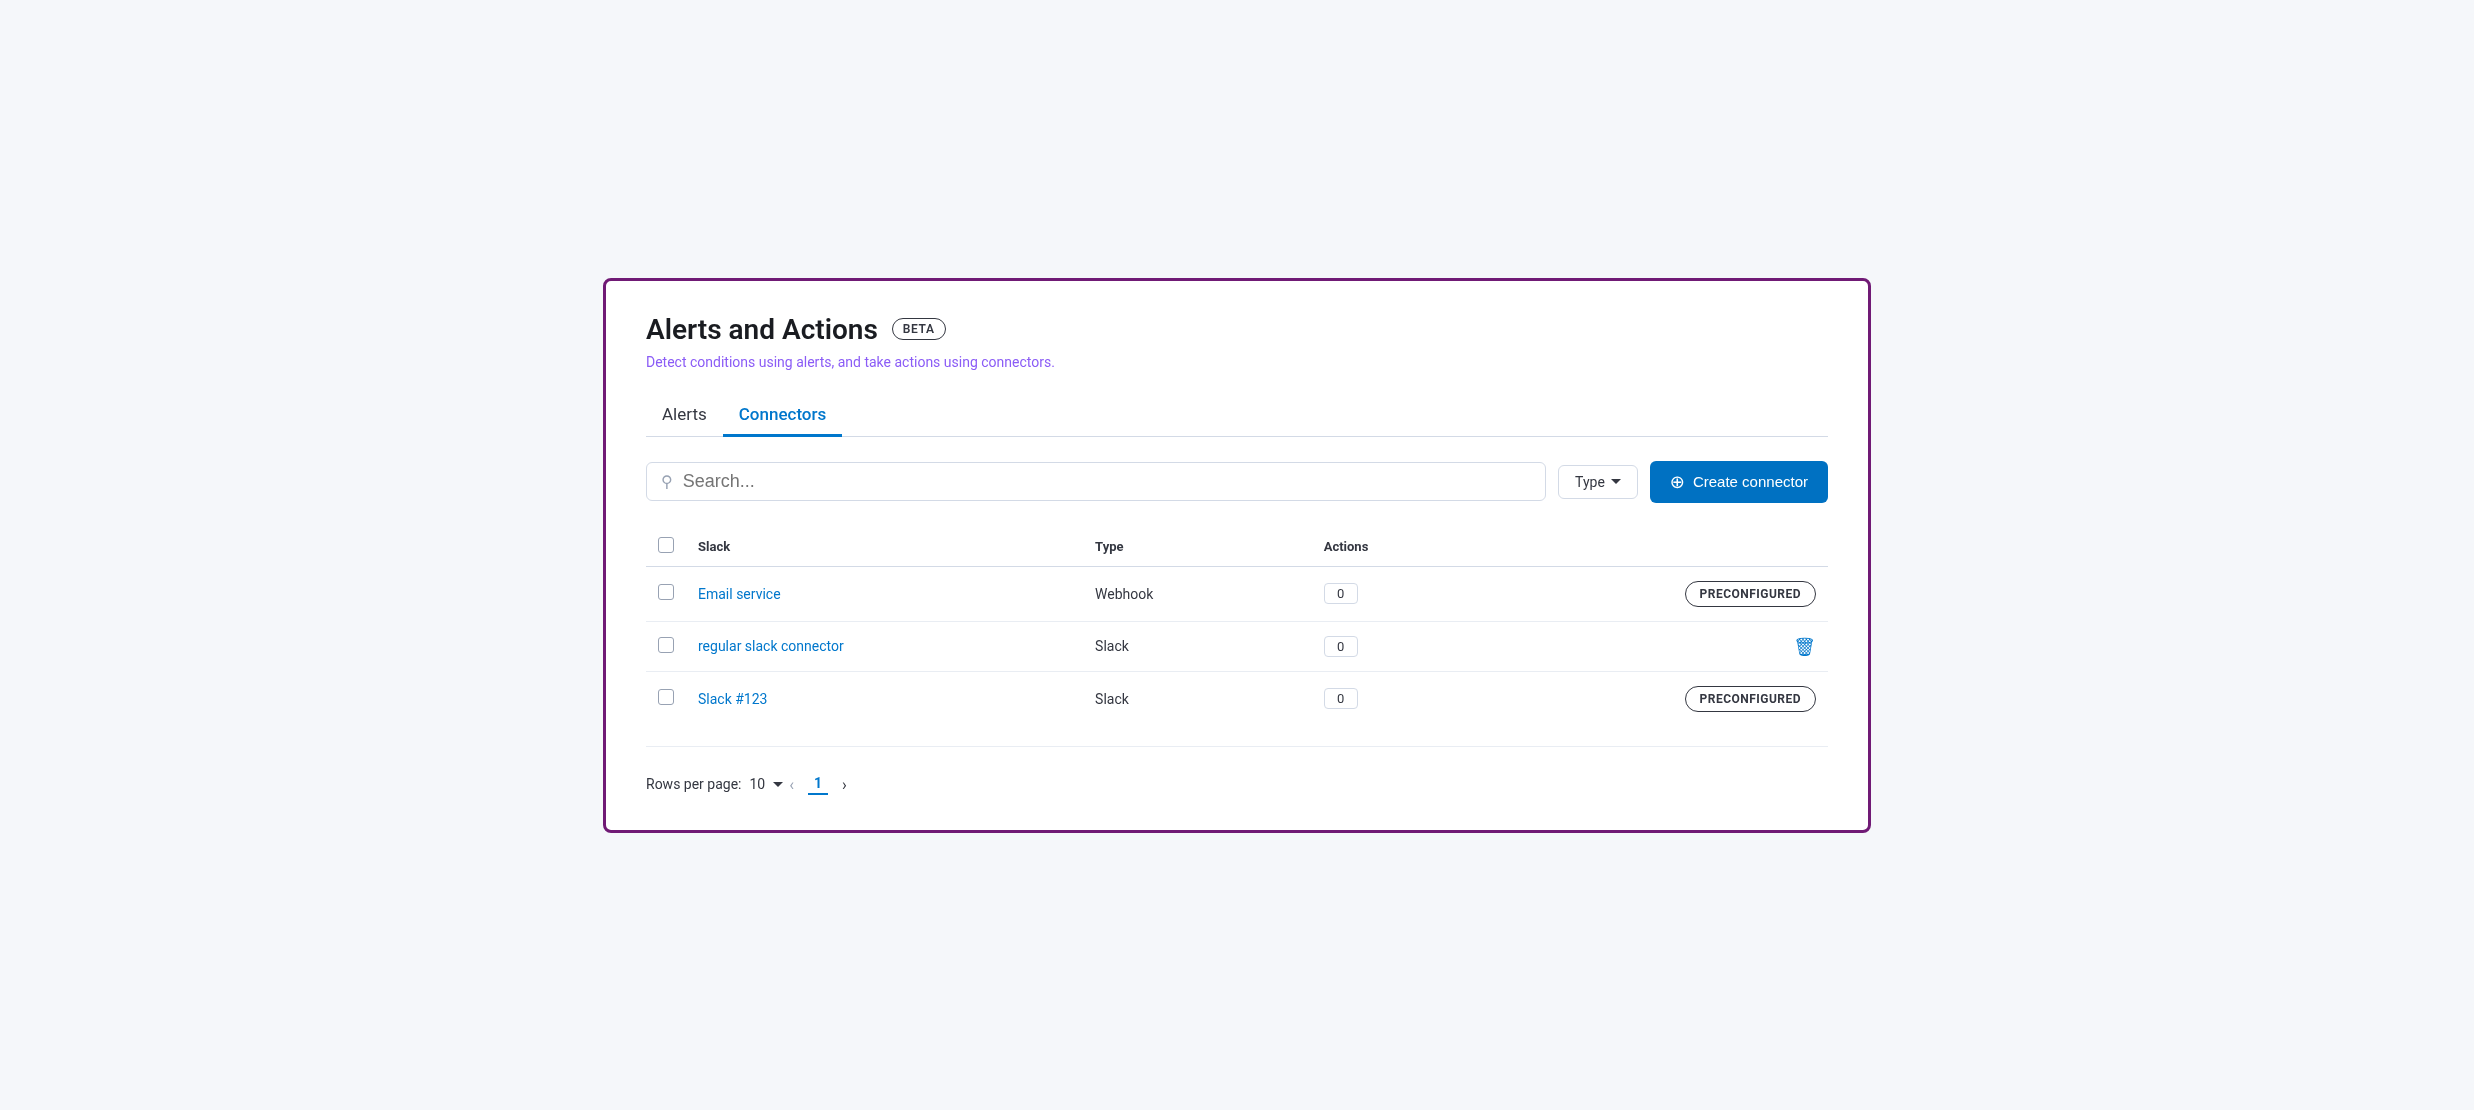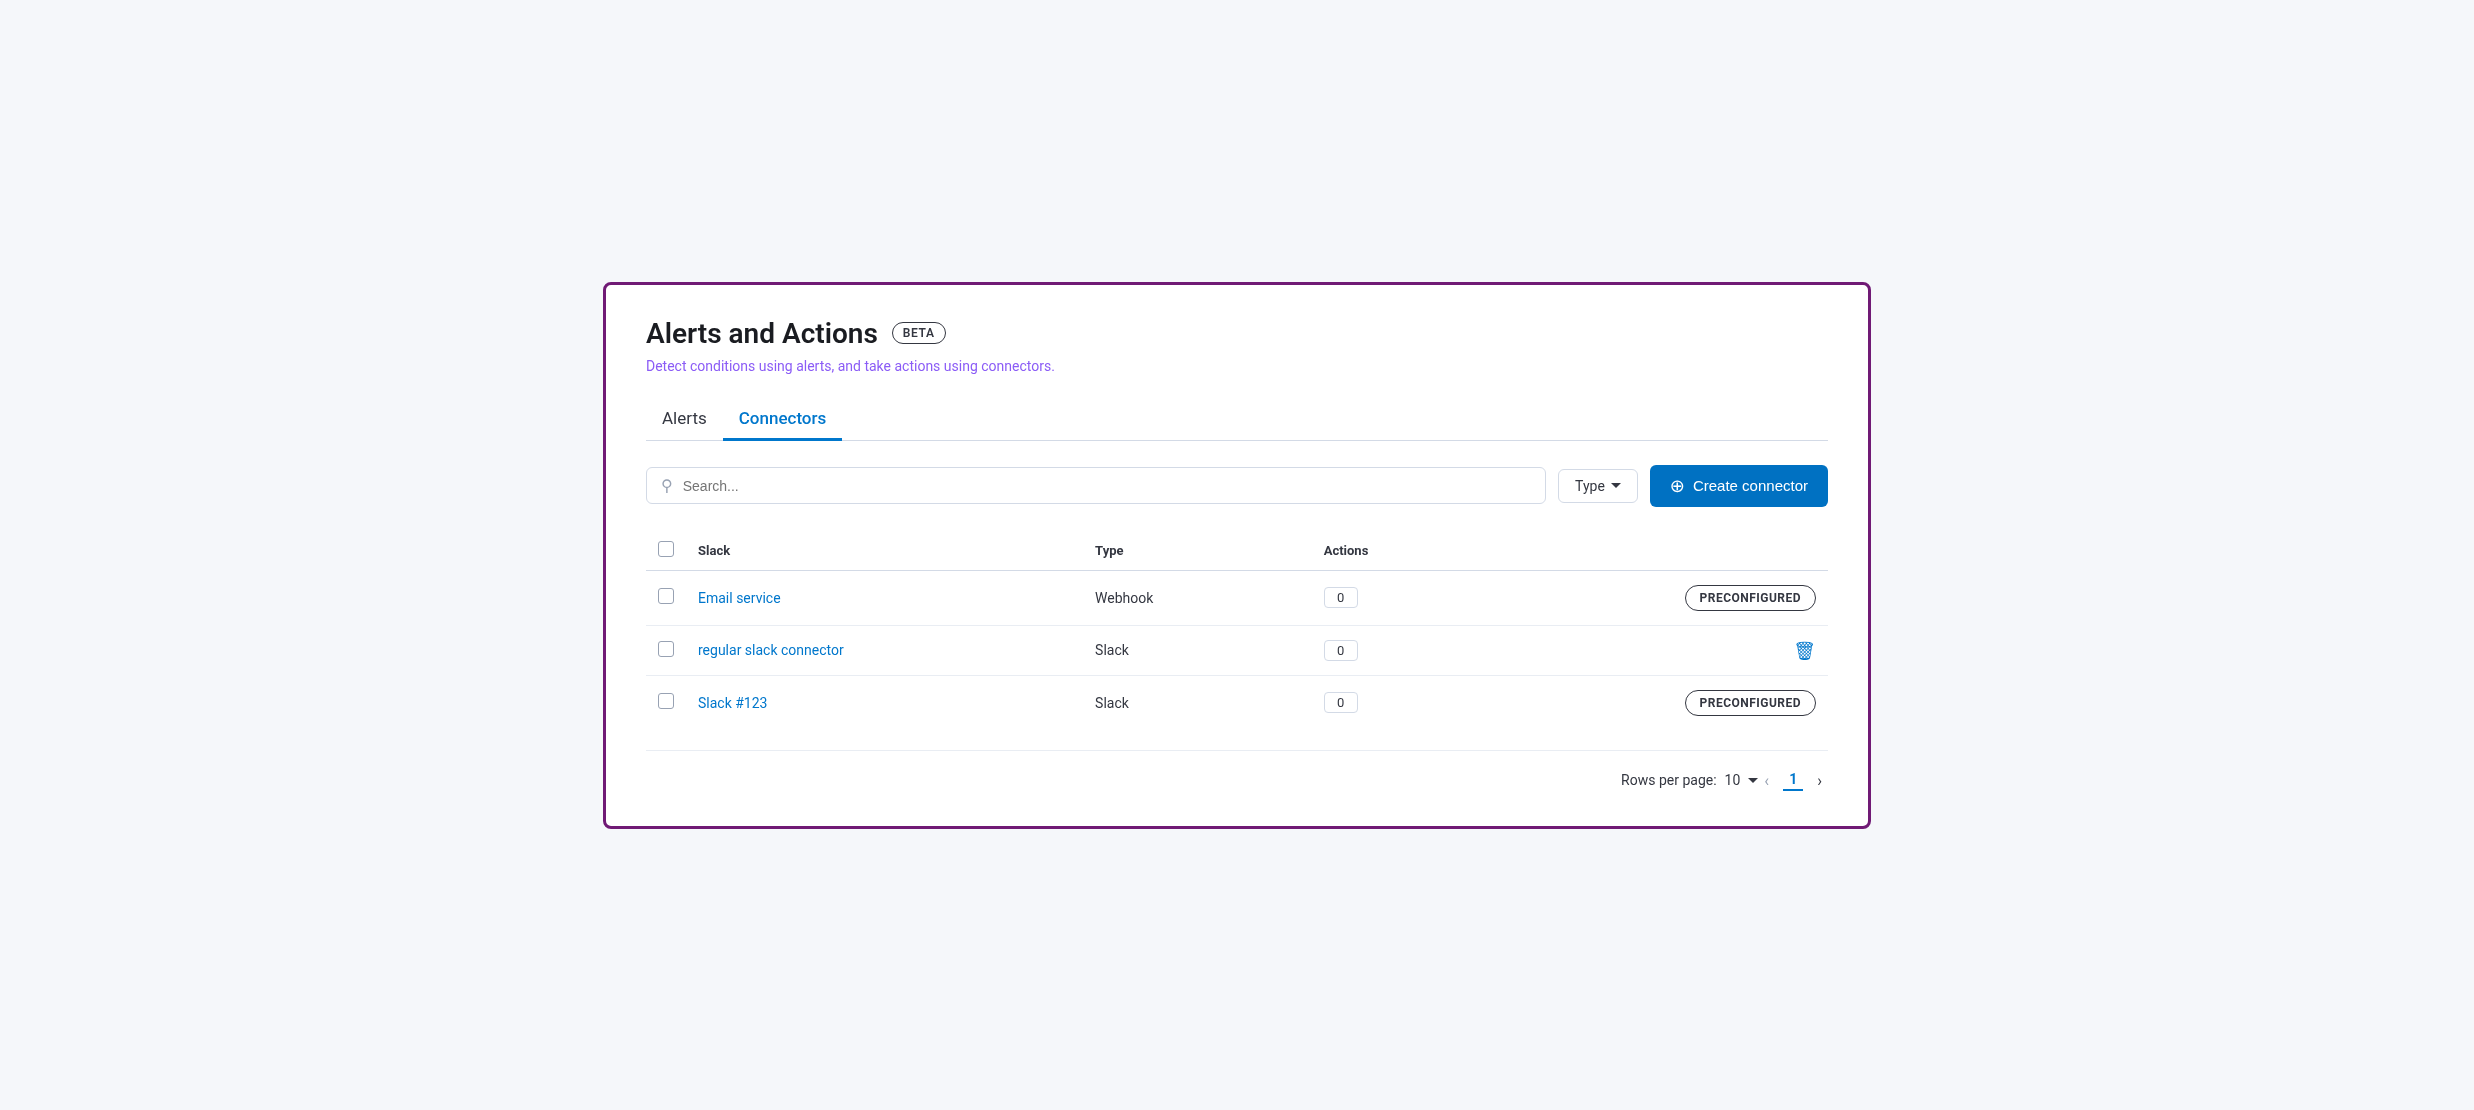--- a/index.html
+++ b/index.html
@@ -80,21 +80,21 @@
       background: #fff;
     }
     .search-icon {
       color: #98a2b3;
       margin-right: 10px;
       font-size: 16px;
     }
     .search-input {
       border: none;
       outline: none;
-      font-size: 14px;
+      font-size: 18px;
       color: #ef4444;
       width: 100%;
       background: transparent;
     }
     .type-filter {
       display: flex;
       align-items: center;
       gap: 6px;
       border: 1px solid #d3dae6;
       border-radius: 6px;
@@ -188,23 +188,23 @@
       cursor: pointer;
     }
     .status-cell {
       display: flex;
       justify-content: flex-end;
       align-items: center;
     }
     .footer {
       display: flex;
       align-items: center;
-      justify-content: flex-end;
+      justify-content: flex-start;
       margin-top: 20px;
-      padding-top: 16px;
+      padding-top: 24px;
       border-top: 1px solid #e9edf3;
     }
     .rows-per-page {
       display: flex;
       align-items: center;
       gap: 8px;
       font-size: 14px;
       color: #343741;
       cursor: pointer;
     }

